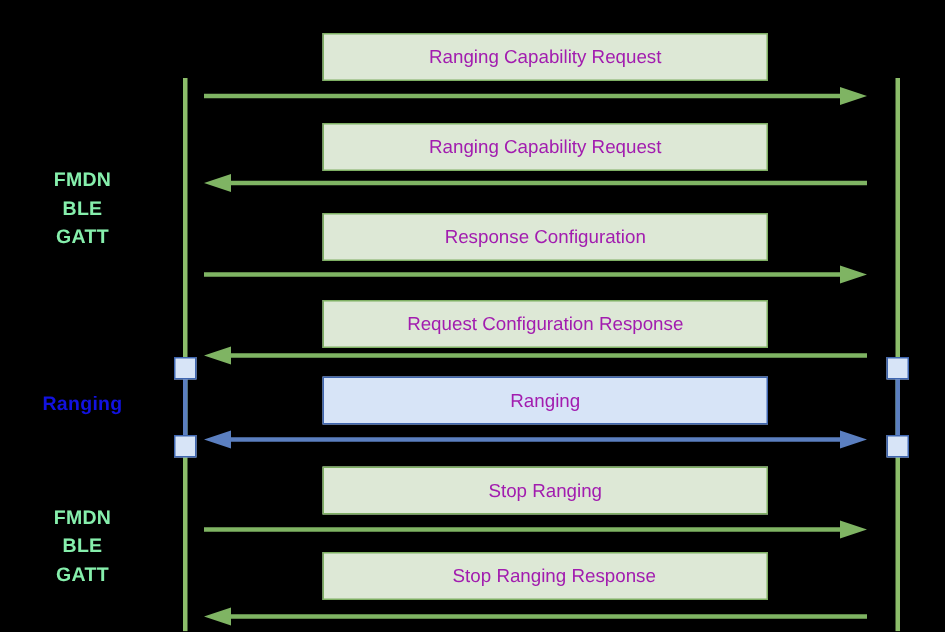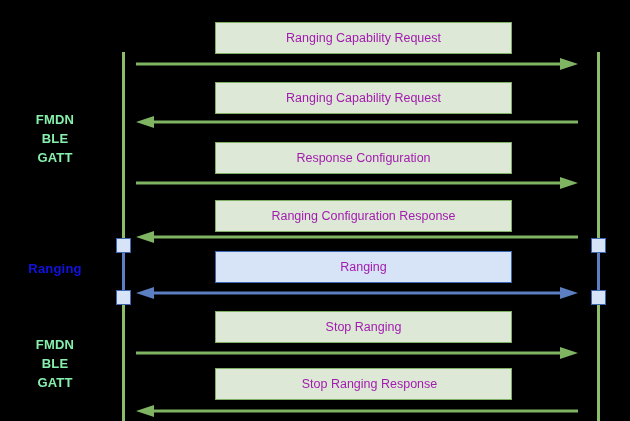--- a/index.html
+++ b/index.html
@@ -142,21 +142,21 @@
     <span>Response Configuration</span>
   </div>
   <div class="arrow" style="top:176px;">
     <svg width="442" height="14" viewBox="0 0 442 14">
       <line x1="0" y1="7" x2="428" y2="7" stroke="#7fb463" stroke-width="3"></line>
       <polygon points="442,7 424,1 424,13" fill="#7fb463"></polygon>
     </svg>
   </div>
 
   <div class="msg-box green" style="top:200px;">
-    <span>Ranging Configuration Response</span>
+    <span>Request Configuration Response</span>
   </div>
   <div class="arrow" style="top:230px;">
     <svg width="442" height="14" viewBox="0 0 442 14">
       <line x1="14" y1="7" x2="442" y2="7" stroke="#7fb463" stroke-width="3"></line>
       <polygon points="0,7 18,1 18,13" fill="#7fb463"></polygon>
     </svg>
   </div>
 
   <div class="act-bar left"></div>
   <div class="act-bar right"></div>

